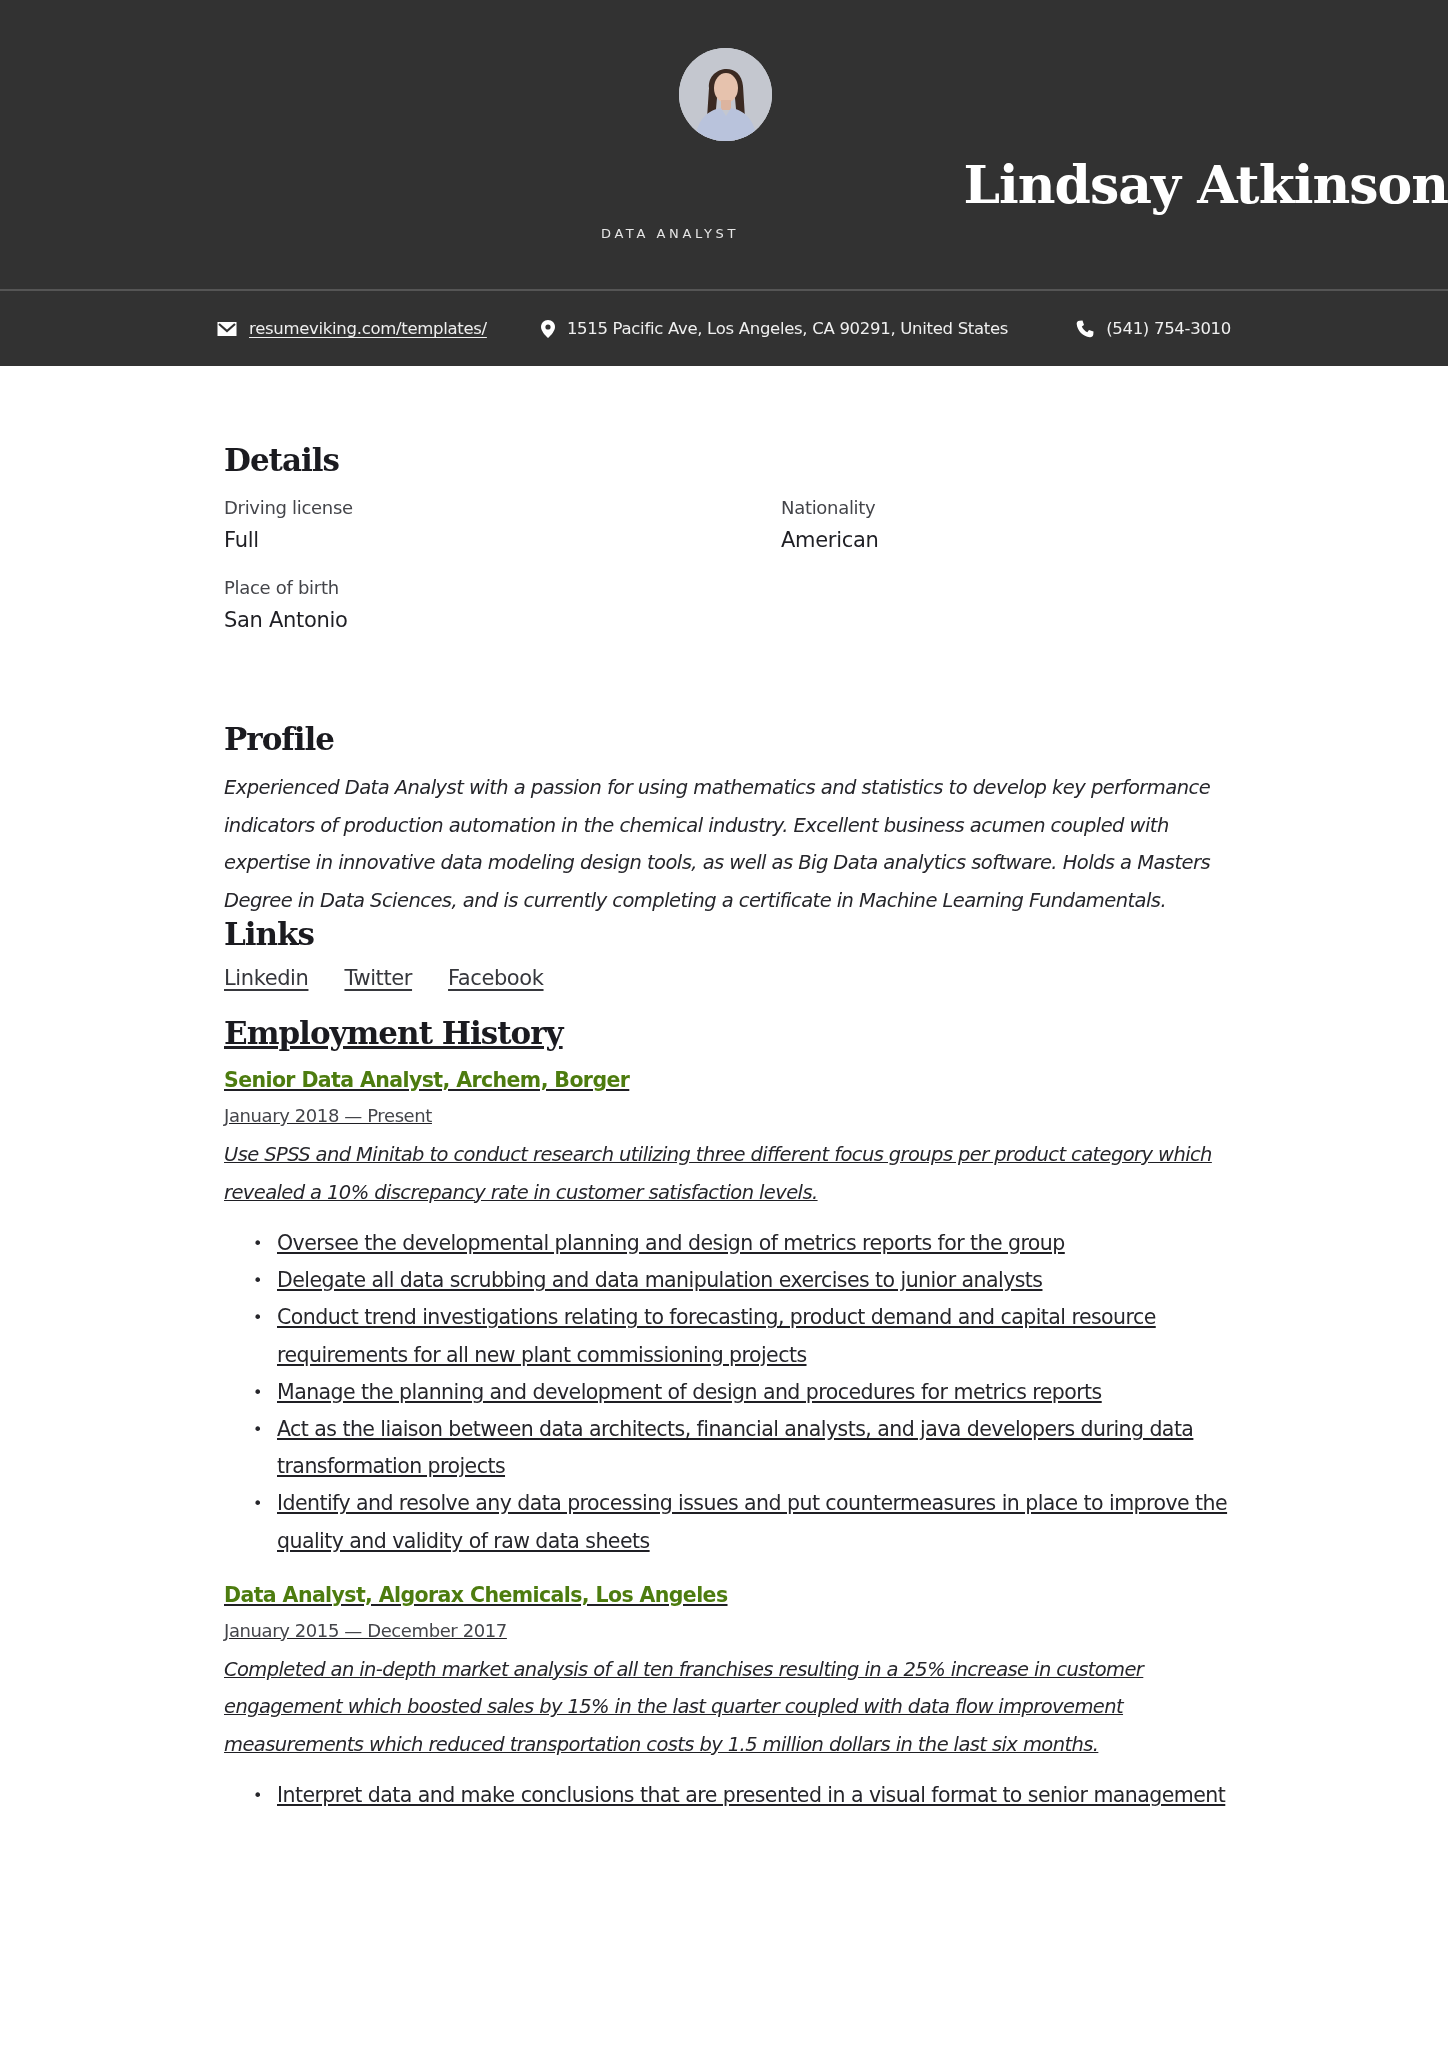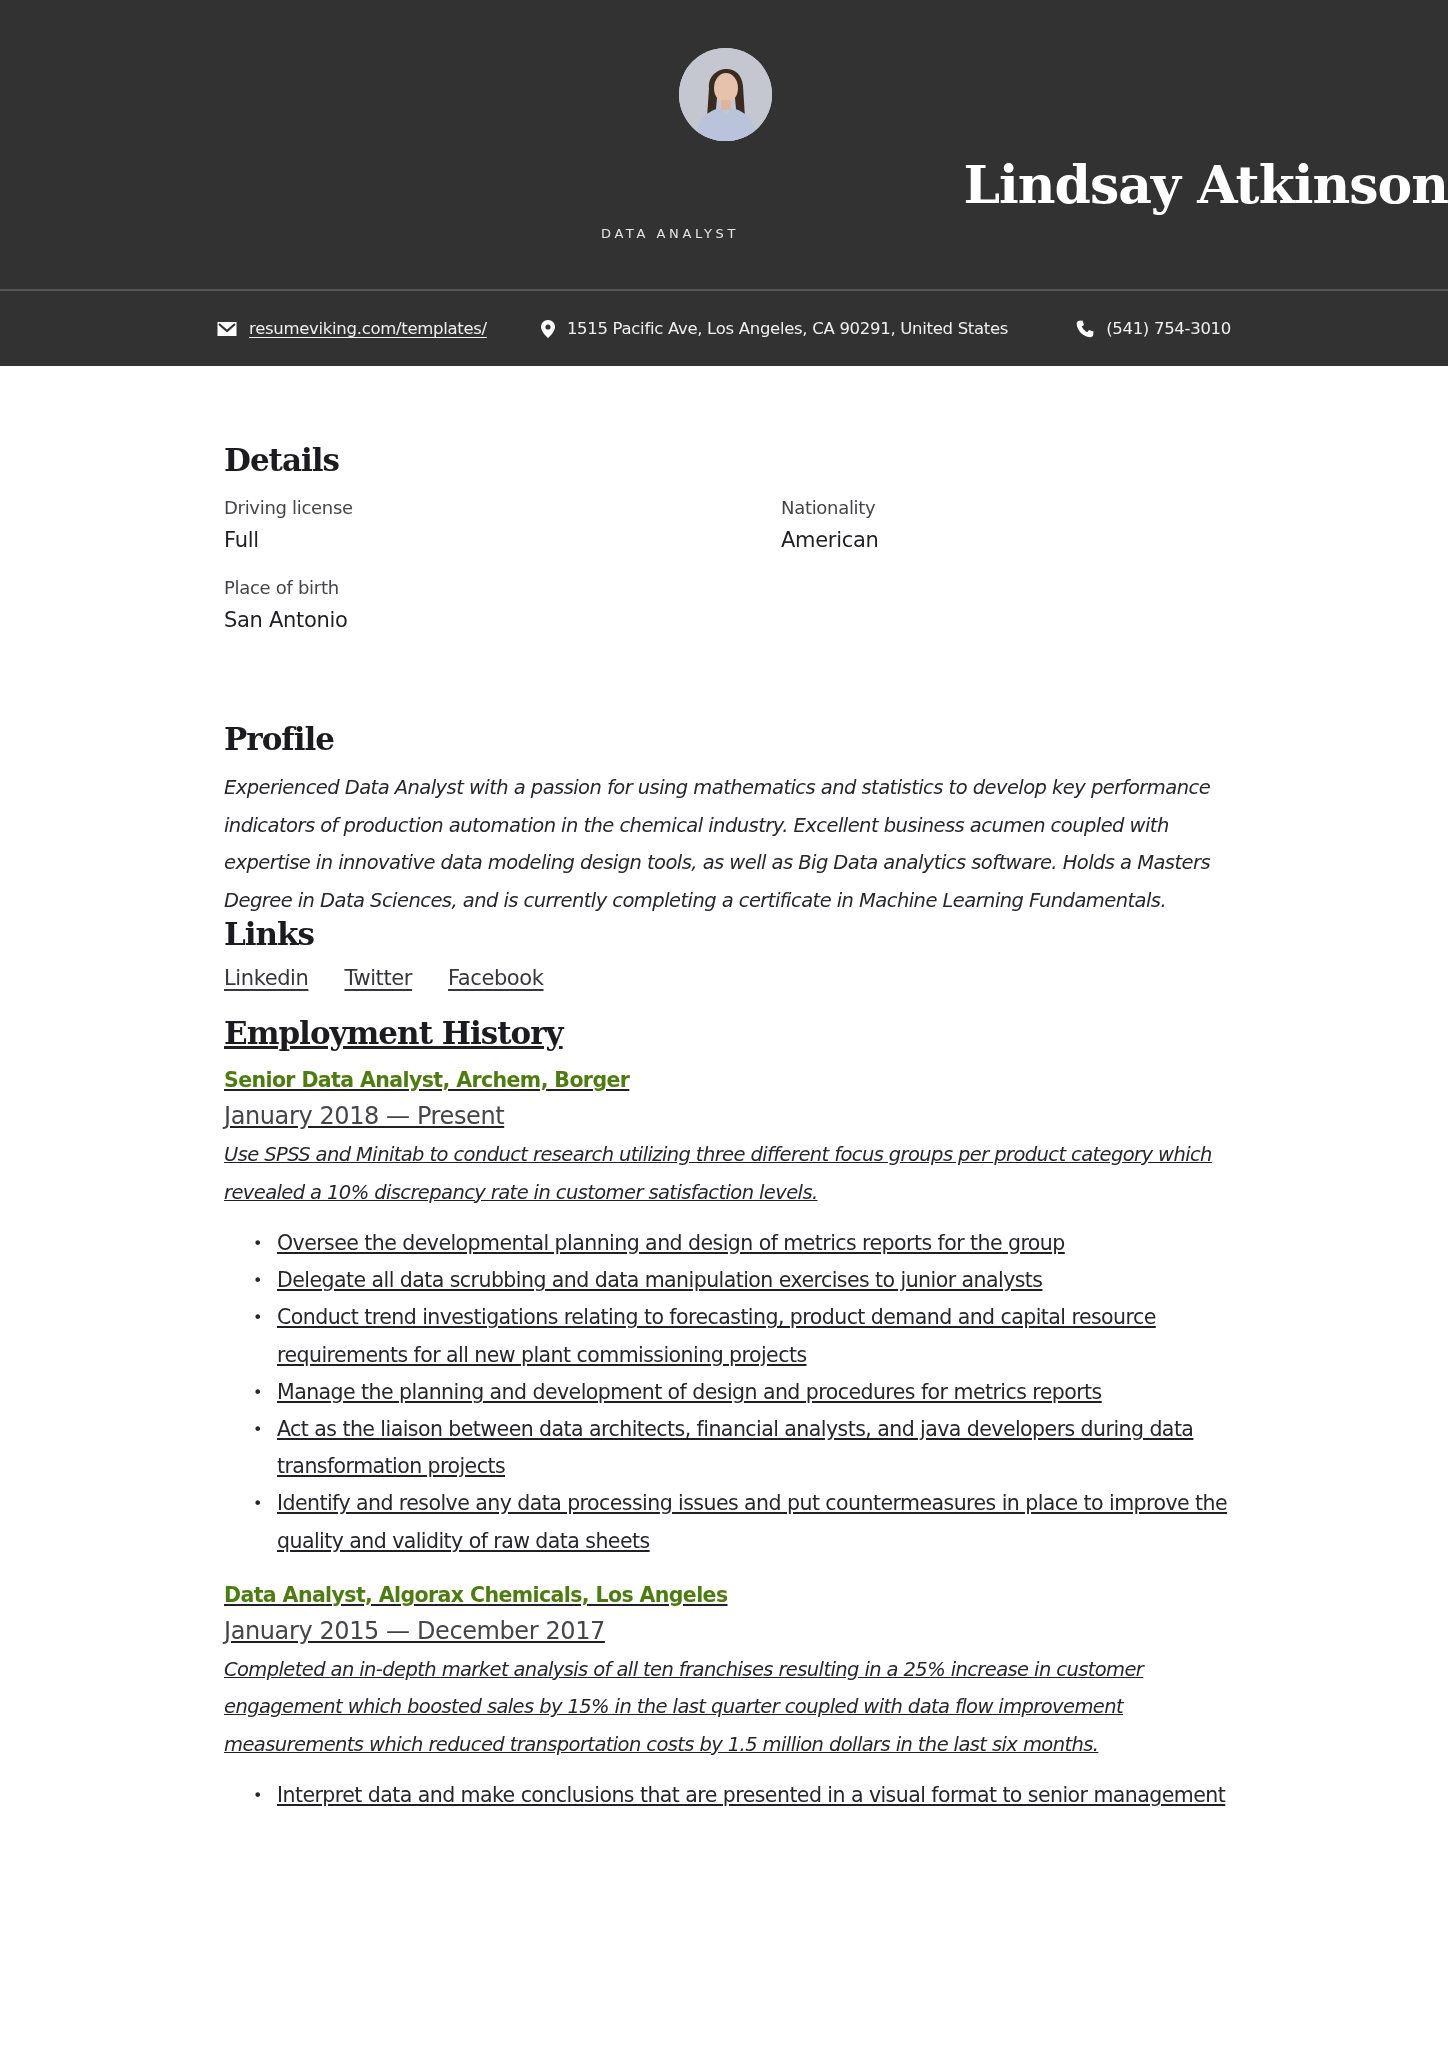--- a/index.html
+++ b/index.html
@@ -70,21 +70,21 @@
       text-decoration: underline; text-underline-offset: 4px; letter-spacing: -0.4px;
     }
 
     .employment-section { position: absolute; left: 0; top: 573px; width: 1010px; text-decoration: underline; }
     .job { margin-top: 12px; }
     .job-heading {
       font-family: "DejaVu Sans", sans-serif; font-weight: bold; font-size: 20.5px;
       color: #4d7c0f; line-height: 30px; letter-spacing: -0.6px;
     }
     .job-dates {
-      font-family: "DejaVu Sans", sans-serif; font-size: 24px; color: #44454a;
+      font-family: "DejaVu Sans", sans-serif; font-size: 18px; color: #44454a;
       line-height: 28px; margin-top: 7px; letter-spacing: -0.4px;
     }
     .job-summary {
       font-family: "DejaVu Sans", sans-serif; font-style: italic; font-size: 19.5px;
       color: #26262b; line-height: 37.5px; margin-top: 6px; letter-spacing: -0.6px;
     }
     .job-bullets { list-style: none; margin-top: 14px; padding-left: 29px; }
     .job-bullets li {
       position: relative; padding-left: 24px; font-family: "DejaVu Sans", sans-serif;
       font-size: 20.5px; color: #26262b; line-height: 37.2px; letter-spacing: -0.55px;

